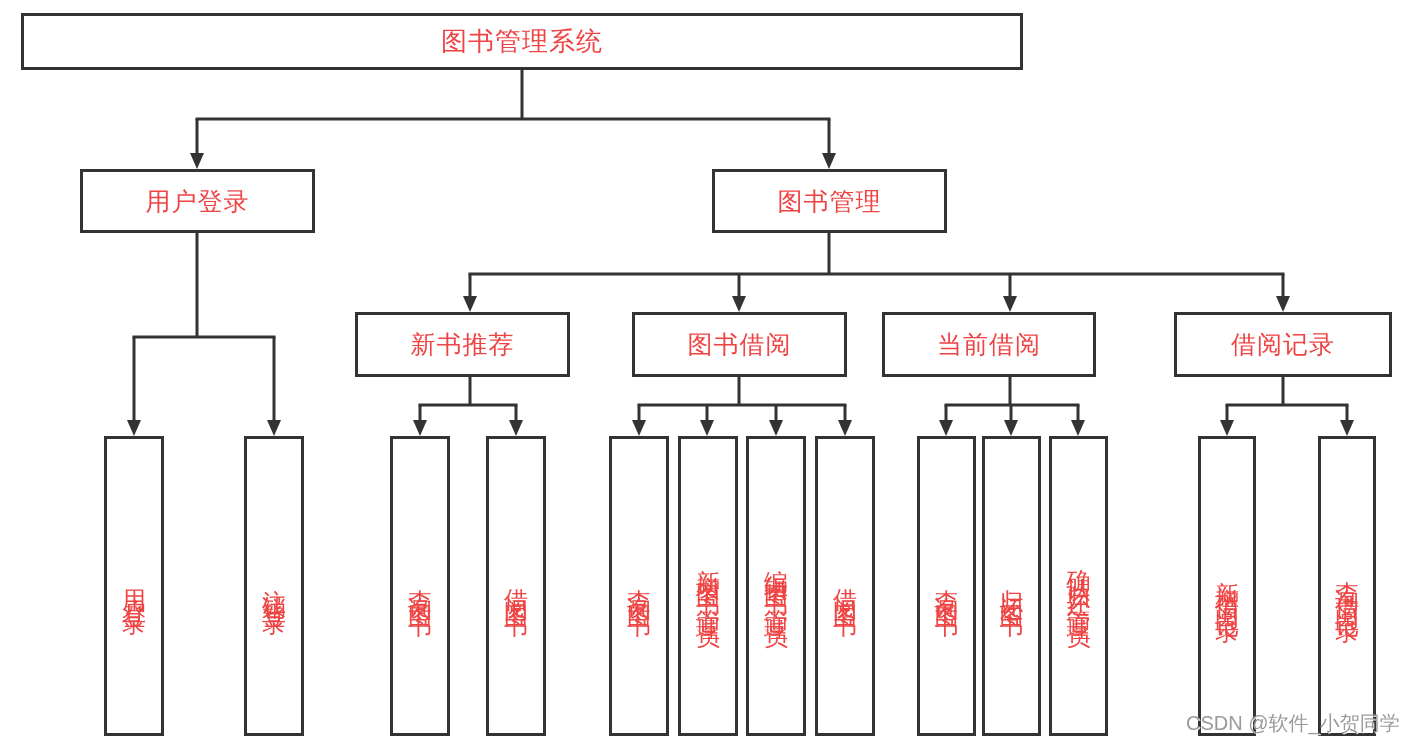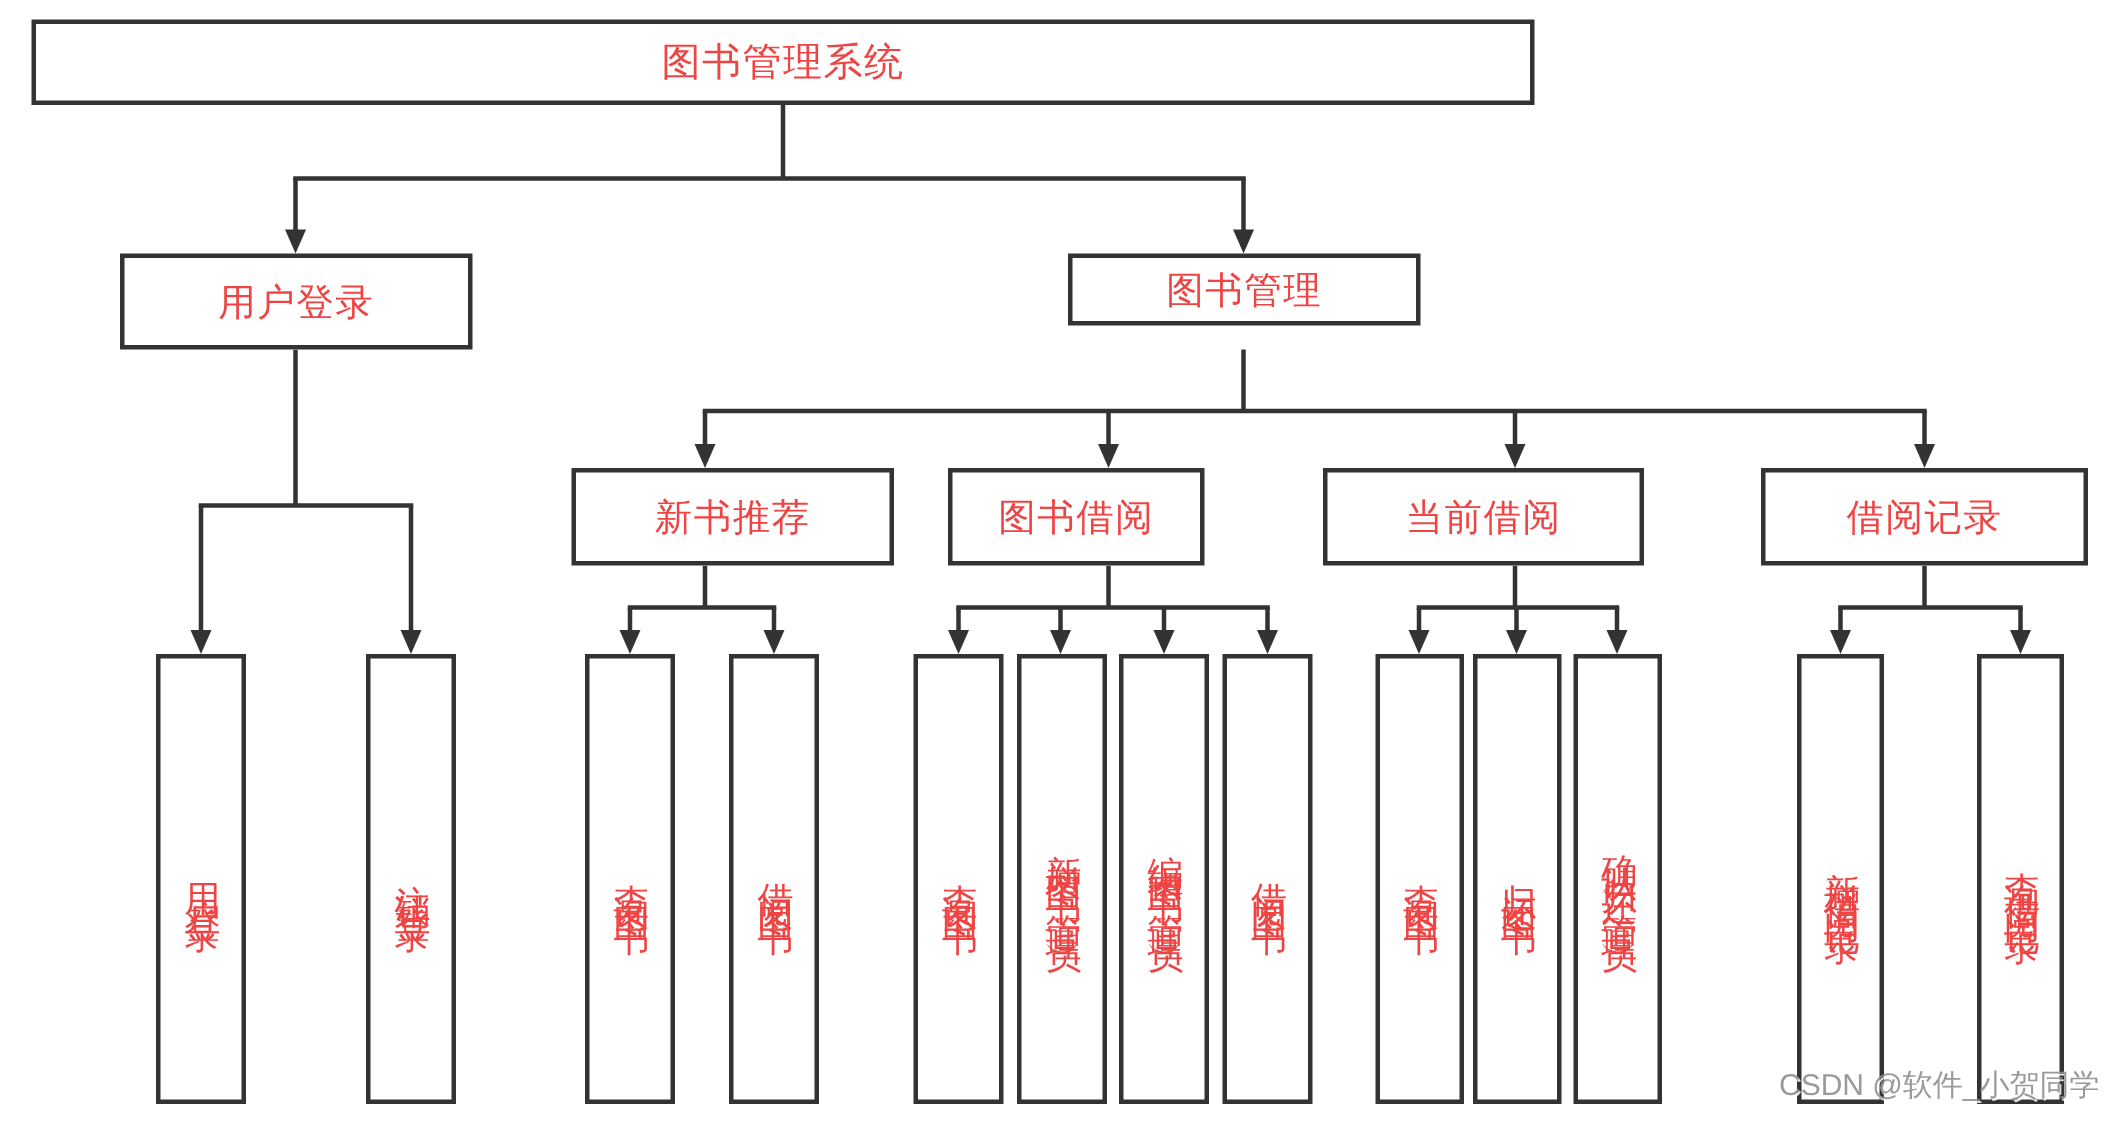--- a/index.html
+++ b/index.html
@@ -109,28 +109,28 @@
       </g>
     </svg>
 
   <div class="node hnode root" style="left:21px; top:13px; width:1002px; height:57px;">
     <span class="label">图书管理系统</span>
   </div>
 
   <div class="node hnode" style="left:80px; top:169px; width:235px; height:64px;">
     <span class="label">用户登录</span>
   </div>
-  <div class="node hnode" style="left:712px; top:169px; width:235px; height:48px;text-align:right;">
+  <div class="node hnode" style="left:712px; top:169px; width:235px; height:64px;text-align:right;">
     <span class="label">图书管理</span>
   </div>
 
-  <div class="node hnode" style="left:381px; top:312px; width:215px; height:65px;">
+  <div class="node hnode" style="left:355px; top:312px; width:215px; height:65px;">
     <span class="label">新书推荐</span>
   </div>
-  <div class="node hnode" style="left:632px; top:312px; width:171px; height:65px;">
+  <div class="node hnode" style="left:632px; top:312px; width:215px; height:65px;">
     <span class="label">图书借阅</span>
   </div>
   <div class="node hnode" style="left:882px; top:312px; width:214px; height:65px;">
     <span class="label">当前借阅</span>
   </div>
   <div class="node hnode" style="left:1174px; top:312px; width:218px; height:65px;">
     <span class="label">借阅记录</span>
   </div>
 
   <div class="node vnode" style="left:104px; top:436px; width:60px; height:300px;">

